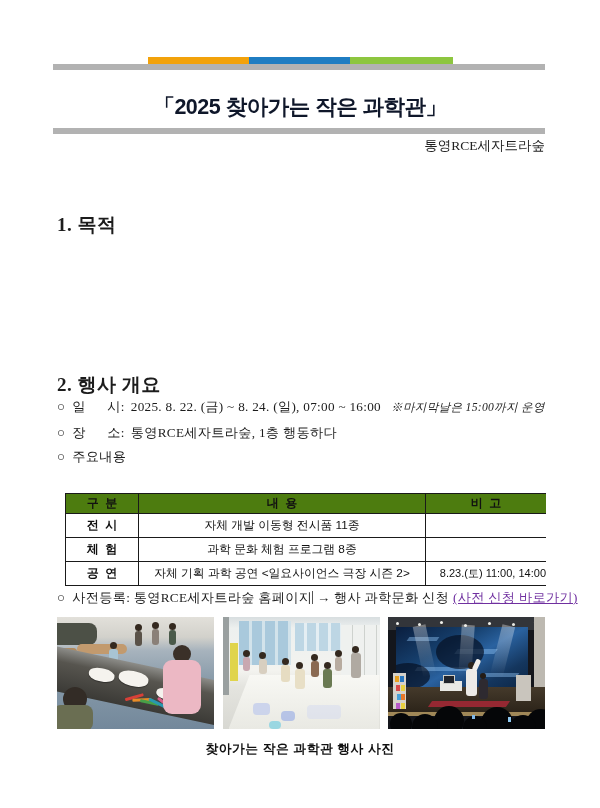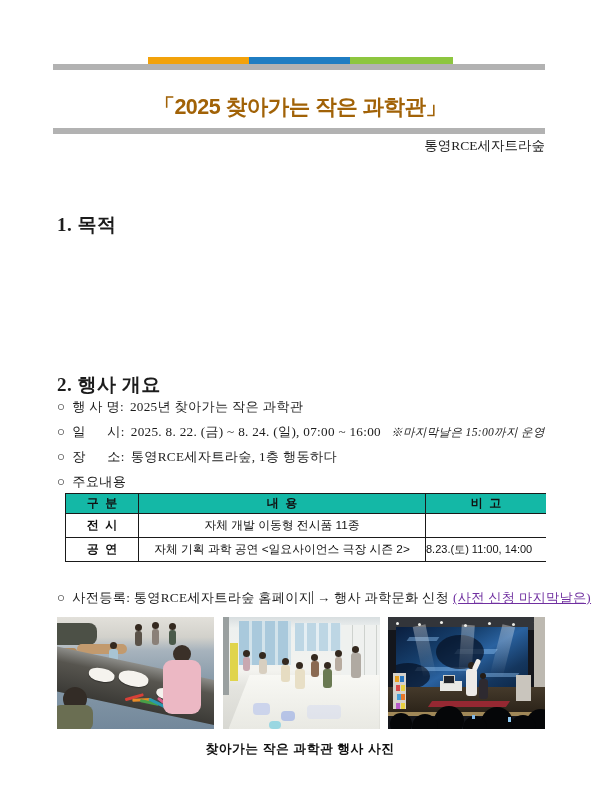--- a/index.html
+++ b/index.html
@@ -14,21 +14,21 @@
   .seg-blue{width:101px;background:#1F7DC2;}
   .seg-green{width:103px;background:#8DC63F;}
   .gray-bar{position:absolute;left:53px;width:492px;height:6px;background:#B2B2B2;}
   .gray-bar.top{top:64px;}
   .gray-bar.bottom{top:128px;}
   .title-line1{position:absolute;top:71px;left:0;width:100%;text-align:center;
       font-family:"Liberation Sans", sans-serif;font-weight:700;font-size:16.5px;
       letter-spacing:-0.4px;color:#111;}
   .title-line2{position:absolute;top:92px;left:0;width:100%;text-align:center;
       font-family:"Liberation Sans", sans-serif;font-weight:700;font-size:21.5px;
-      letter-spacing:-0.5px;color:#a16207;}
+      letter-spacing:-0.5px;color:#0f172a;}
   .org-line{position:absolute;top:137px;right:55px;font-size:13.5px;color:#222;}
 
   
   .sec-heading{position:absolute;left:57px;font-size:19px;font-weight:700;letter-spacing:0.5px;}
   #sec1-heading{top:212px;}
   #sec2-heading{top:372px;}
 
   .purpose-body{position:absolute;top:236px;left:57px;width:489px;font-size:13.2px;
       line-height:25.2px;}
   .obj-item{margin:0;padding-left:27px;text-indent:-27px;text-align:justify;
@@ -42,29 +42,29 @@
   .ov-label{white-space:pre;}
   .ov-value{padding-left:6px;}
   .ov-note{font-style:italic;font-size:11.6px;color:#222;padding-left:10px;}
   .ov-note:empty{display:none;}
 
   
   .info-table{position:absolute;top:493px;left:65px;width:478px;border-collapse:collapse;
       font-family:"Liberation Sans", sans-serif;color:#111;
       border-left:1px solid #1a1a1a;table-layout:fixed;}
   .info-table th,.info-table td{border-bottom:1px solid #1a1a1a;padding:0;}
-  .info-table thead th{border-top:1px solid #1a1a1a;background:#14b8a6;height:19px;
+  .info-table thead th{border-top:1px solid #1a1a1a;background:#4d7c0f;height:19px;
       font-size:12px;font-weight:700;text-align:center;white-space:pre;}
   .info-table th+th,.info-table td+td{border-left:1px solid #1a1a1a;}
   .col-cat{width:72px;}
   .col-content{width:286px;}
   .col-remark{width:120px;}
   .cell-cat{height:23px;text-align:center;font-weight:700;font-size:12px;white-space:pre;}
   .cell-content{font-size:11.8px;padding-left:9px;text-align:center;}
-  .cell-remark{font-size:11px;text-align:left;}
+  .cell-remark{font-size:11px;text-align:right;}
 
   
   .prereg{position:absolute;top:589px;left:57px;width:492px;font-size:13.2px;
       letter-spacing:0.3px;white-space:nowrap;}
   .prereg-bullet{padding-right:7px;}
   .caret{display:inline-block;width:1px;height:13px;background:#555;vertical-align:-2px;}
   .prereg-link{color:#7030A0;text-decoration:underline;cursor:pointer;padding-left:4px;}
 
   
   .photos{position:absolute;top:617px;left:57px;width:488px;height:113px;display:flex;
@@ -173,23 +173,20 @@
   <div class="gray-bar bottom"></div>
   <div class="org-line">통영RCE세자트라숲</div>
 
   <div class="sec-heading" id="sec1-heading">1. 목적</div>
   <div class="purpose-body">
   </div>
 
   <div class="sec-heading" id="sec2-heading">2. 행사 개요</div>
   <div class="overview-list">
     <div class="ov-row">
-      <span class="ov-bullet">○</span><span class="ov-label">행 사 명:</span><span class="ov-value">2025년 찾아가는 작은 과학관</span>
-    </div>
-    <div class="ov-row">
       <span class="ov-bullet">○</span><span class="ov-label">일      시:</span><span class="ov-value">2025. 8. 22. (금) ~ 8. 24. (일), 07:00 ~ 16:00</span><span class="ov-note">※마지막날은 15:00까지 운영</span>
     </div>
     <div class="ov-row">
       <span class="ov-bullet">○</span><span class="ov-label">장      소:</span><span class="ov-value">통영RCE세자트라숲, 1층 행동하다</span>
     </div>
     <div class="ov-row">
       <span class="ov-bullet">○</span><span class="ov-label">주요내용</span><span class="ov-value"></span>
     </div>
   </div>
 
@@ -201,29 +198,34 @@
         <th class="col-remark">비  고</th>
       </tr>
     </thead>
     <tbody>
       <tr>
         <td class="cell-cat">전  시</td>
         <td class="cell-content">자체 개발 이동형 전시품 11종</td>
         <td class="cell-remark"></td>
       </tr>
       <tr>
+        <td class="cell-cat">체  험</td>
+        <td class="cell-content">과학 문화 체험 프로그램 8종</td>
+        <td class="cell-remark"></td>
+      </tr>
+      <tr>
         <td class="cell-cat">공  연</td>
         <td class="cell-content">자체 기획 과학 공연 &lt;일요사이언스 극장 시즌 2&gt;</td>
         <td class="cell-remark">8.23.(토) 11:00, 14:00</td>
       </tr>
     </tbody>
   </table>
 
   <div class="prereg">
-    <span class="prereg-bullet">○</span><span>사전등록: 통영RCE세자트라숲 홈페이지</span><span class="caret"></span> <span>→ 행사 과학문화 신청</span><span class="prereg-link">(사전 신청 마지막날은)</span>
+    <span class="prereg-bullet">○</span><span>사전등록: 통영RCE세자트라숲 홈페이지</span><span class="caret"></span> <span>→ 행사 과학문화 신청</span><span class="prereg-link">(사전 신청 바로가기)</span>
   </div>
 
   <div class="photos">
 
     <div class="photo photo1" title="체험 부스에서 공작 활동을 하는 어린이들">
       <div class="p1-tank"></div>
       <div class="p1-bench"></div>
       <div class="p1-bench2"></div>
       <div class="fig" style="left:78px;top:14px;width:7px;height:15px;background:#5a5248;"></div>
       <div class="fig" style="left:95px;top:12px;width:7px;height:16px;background:#8a8078;"></div>

